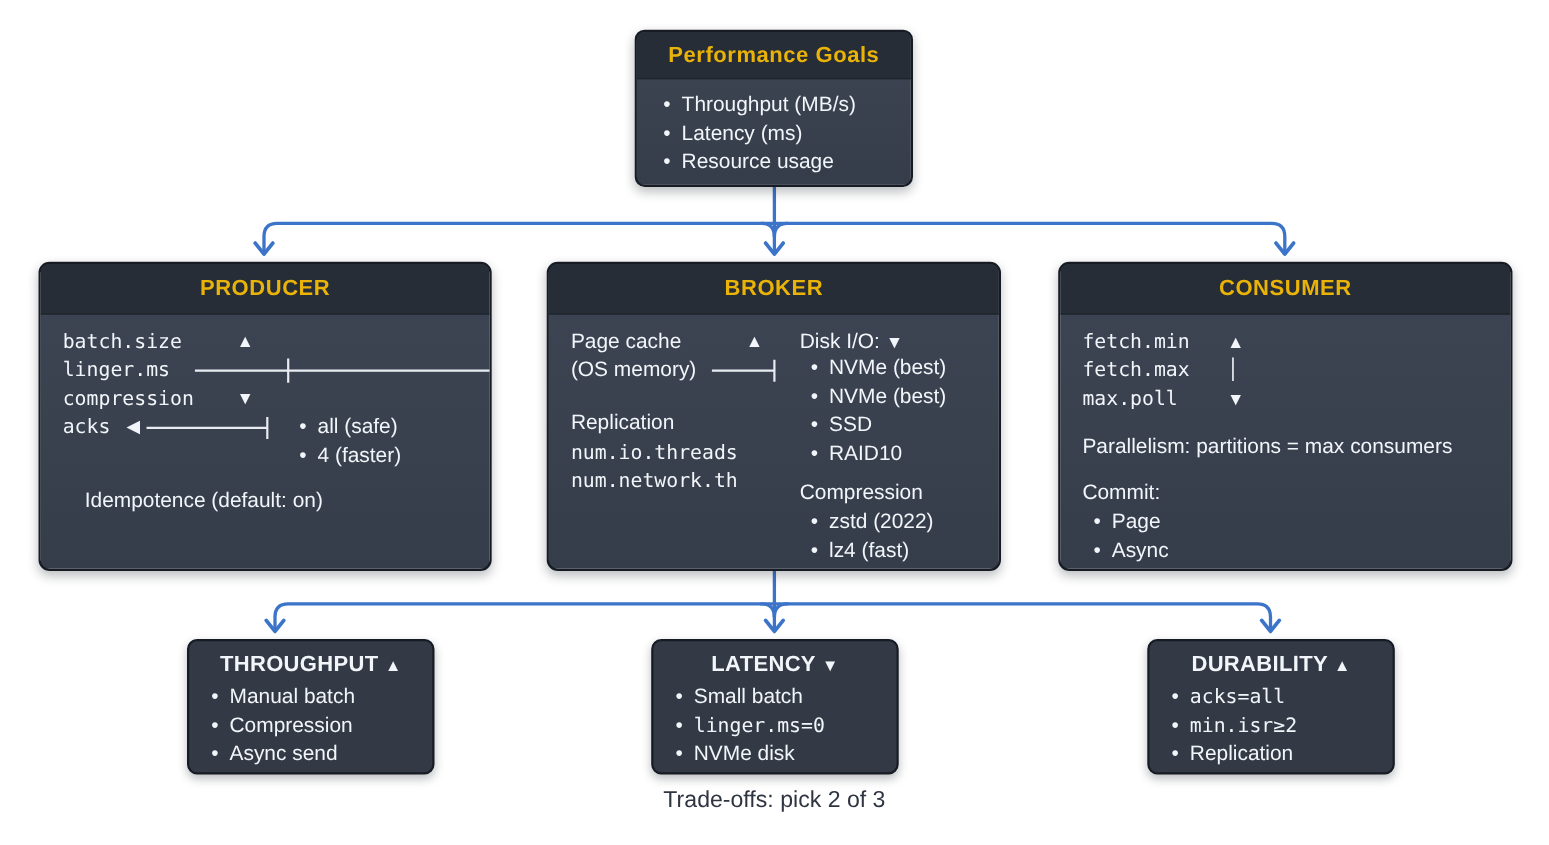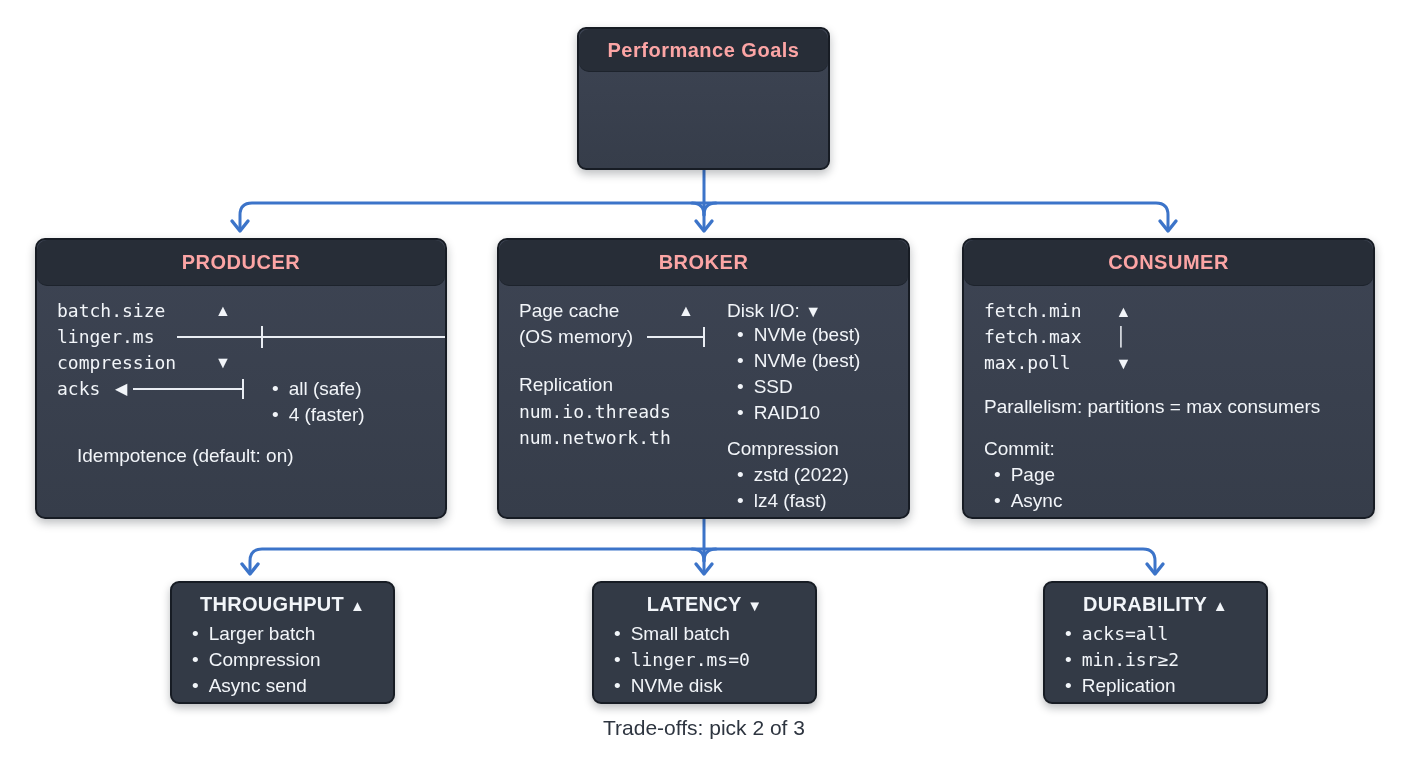--- a/index.html
+++ b/index.html
@@ -20,23 +20,22 @@
   .chev{stroke:var(--arrow-blue,#3c74c9);stroke-width:3.4;fill:none;stroke-linecap:round;stroke-linejoin:round;}
   .wline{stroke:var(--line-white,#e9edf3);stroke-width:2;fill:none;}
 
   .box{
     position:absolute;background:linear-gradient(180deg,#3d4453 0%,var(--box-body2,#363d4a) 100%);
     border:2px solid var(--box-border,#171c24);border-radius:10px;
     box-shadow:0 4px 10px rgba(15,20,30,.28);overflow:hidden;
   }
   .box-header{
     background:var(--box-header,#272d37);height:46px;line-height:44px;text-align:center;
-    font-size:20px;font-weight:bold;letter-spacing:.5px;color:#fca5a5;
+    font-size:20px;font-weight:bold;letter-spacing:.5px;color:#eab308;
     border-bottom:1px solid #1d232c;
-    border-radius:10px;
   }
   
   #goals{left:577px;top:27px;width:253px;height:143px;border-radius:9px;}
   #goals .box-header{height:43px;line-height:42px;font-size:20px;}
   .goals-list{padding:11px 10px 0 24px;font-size:19px;}
   .goals-list li,.blist li{list-style:none;line-height:26px;white-space:nowrap;}
   .goals-list li::before,.blist li::before{content:"•";margin-right:10px;}
 
   
   #producer{left:35px;top:238px;width:412px;height:281px;}
@@ -89,20 +88,25 @@
     <path class="blue" d="M 692 549 Q 704 549 704 561"></path>
     <path class="blue" d="M 716 549 Q 704 549 704 561"></path>
     <path class="chev" d="M 242 564 L 250 574 L 258 564"></path>
     <path class="chev" d="M 696 564 L 704 574 L 712 564"></path>
     <path class="chev" d="M 1147 564 L 1155 574 L 1163 564"></path>
   </g>
 </svg>
 
 <div class="box" id="goals">
   <div class="box-header">Performance Goals</div>
+  <ul class="goals-list">
+    <li>Throughput (MB/s)</li>
+    <li>Latency (ms)</li>
+    <li>Resource usage</li>
+  </ul>
 </div>
 
 <div class="box" id="producer">
   <div class="box-header">PRODUCER</div>
 
   <div class="abs" style="left:20px;top:58px;height:26px;line-height:26px;width:372px;">
     <span class="mono">batch.size</span>
     <span class="row-glyph" style="left:158px;line-height:26px;">▲</span>
   </div>
 
@@ -196,21 +200,21 @@
     <li>Async</li>
   </ul>
 </div>
 
 <div class="small-box" id="throughput">
   <div class="small-title">
     <span>THROUGHPUT</span>
     <span class="glyph">▲</span>
   </div>
   <ul class="small-list">
-    <li>Larger batch</li>
+    <li>Manual batch</li>
     <li>Compression</li>
     <li>Async send</li>
   </ul>
 </div>
 
 <div class="small-box" id="latency">
   <div class="small-title">
     <span>LATENCY</span>
     <span class="glyph">▼</span>
   </div>

